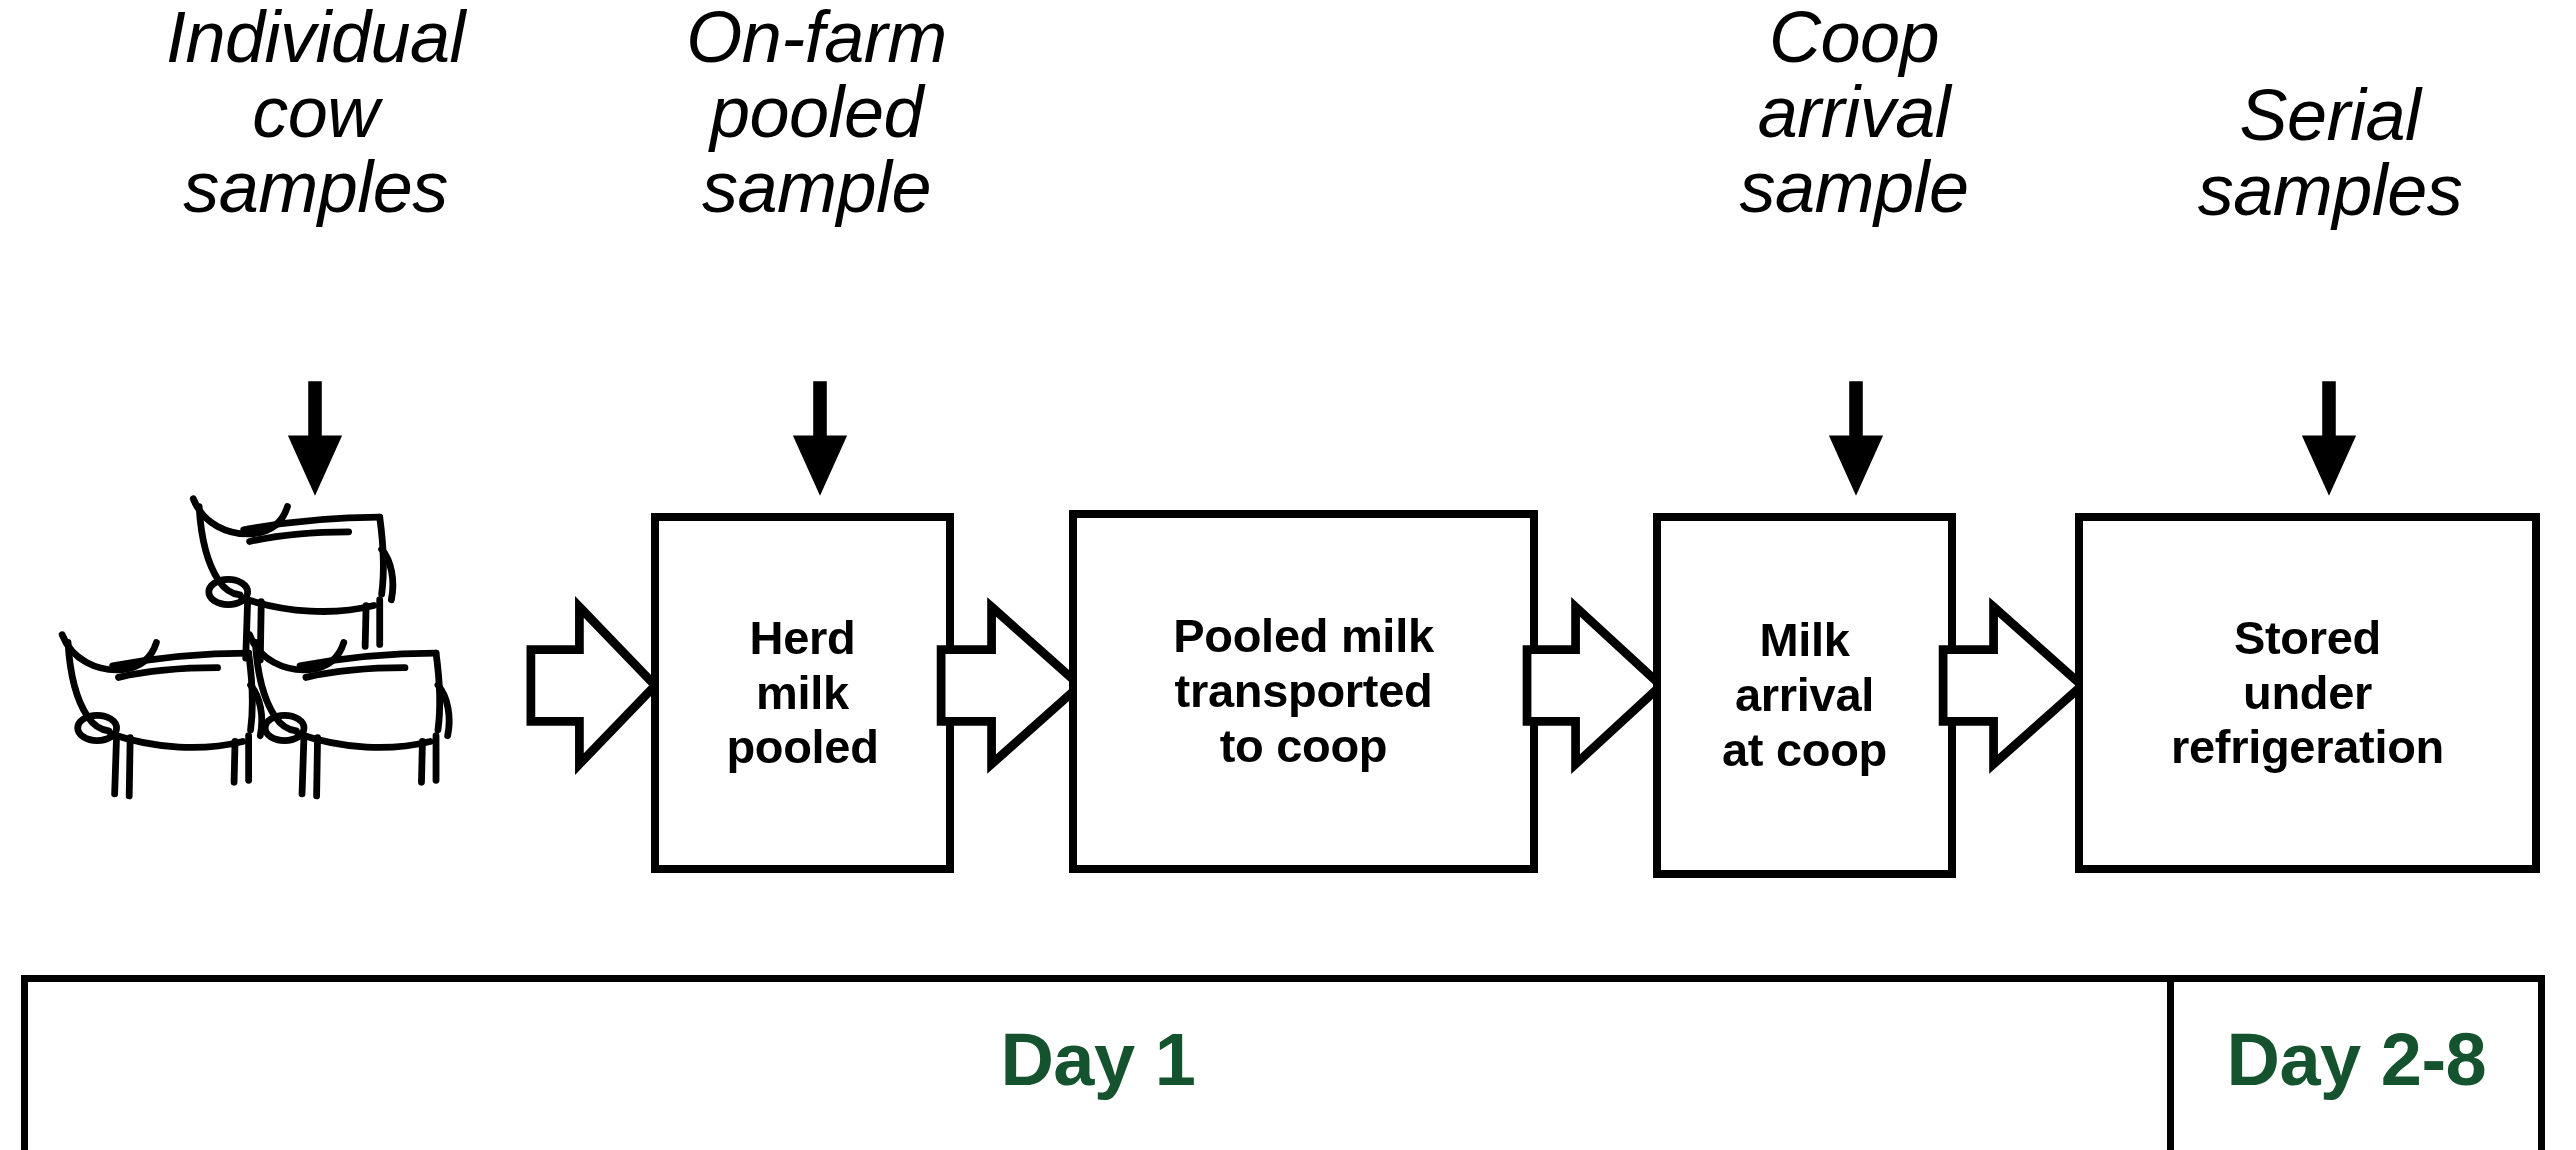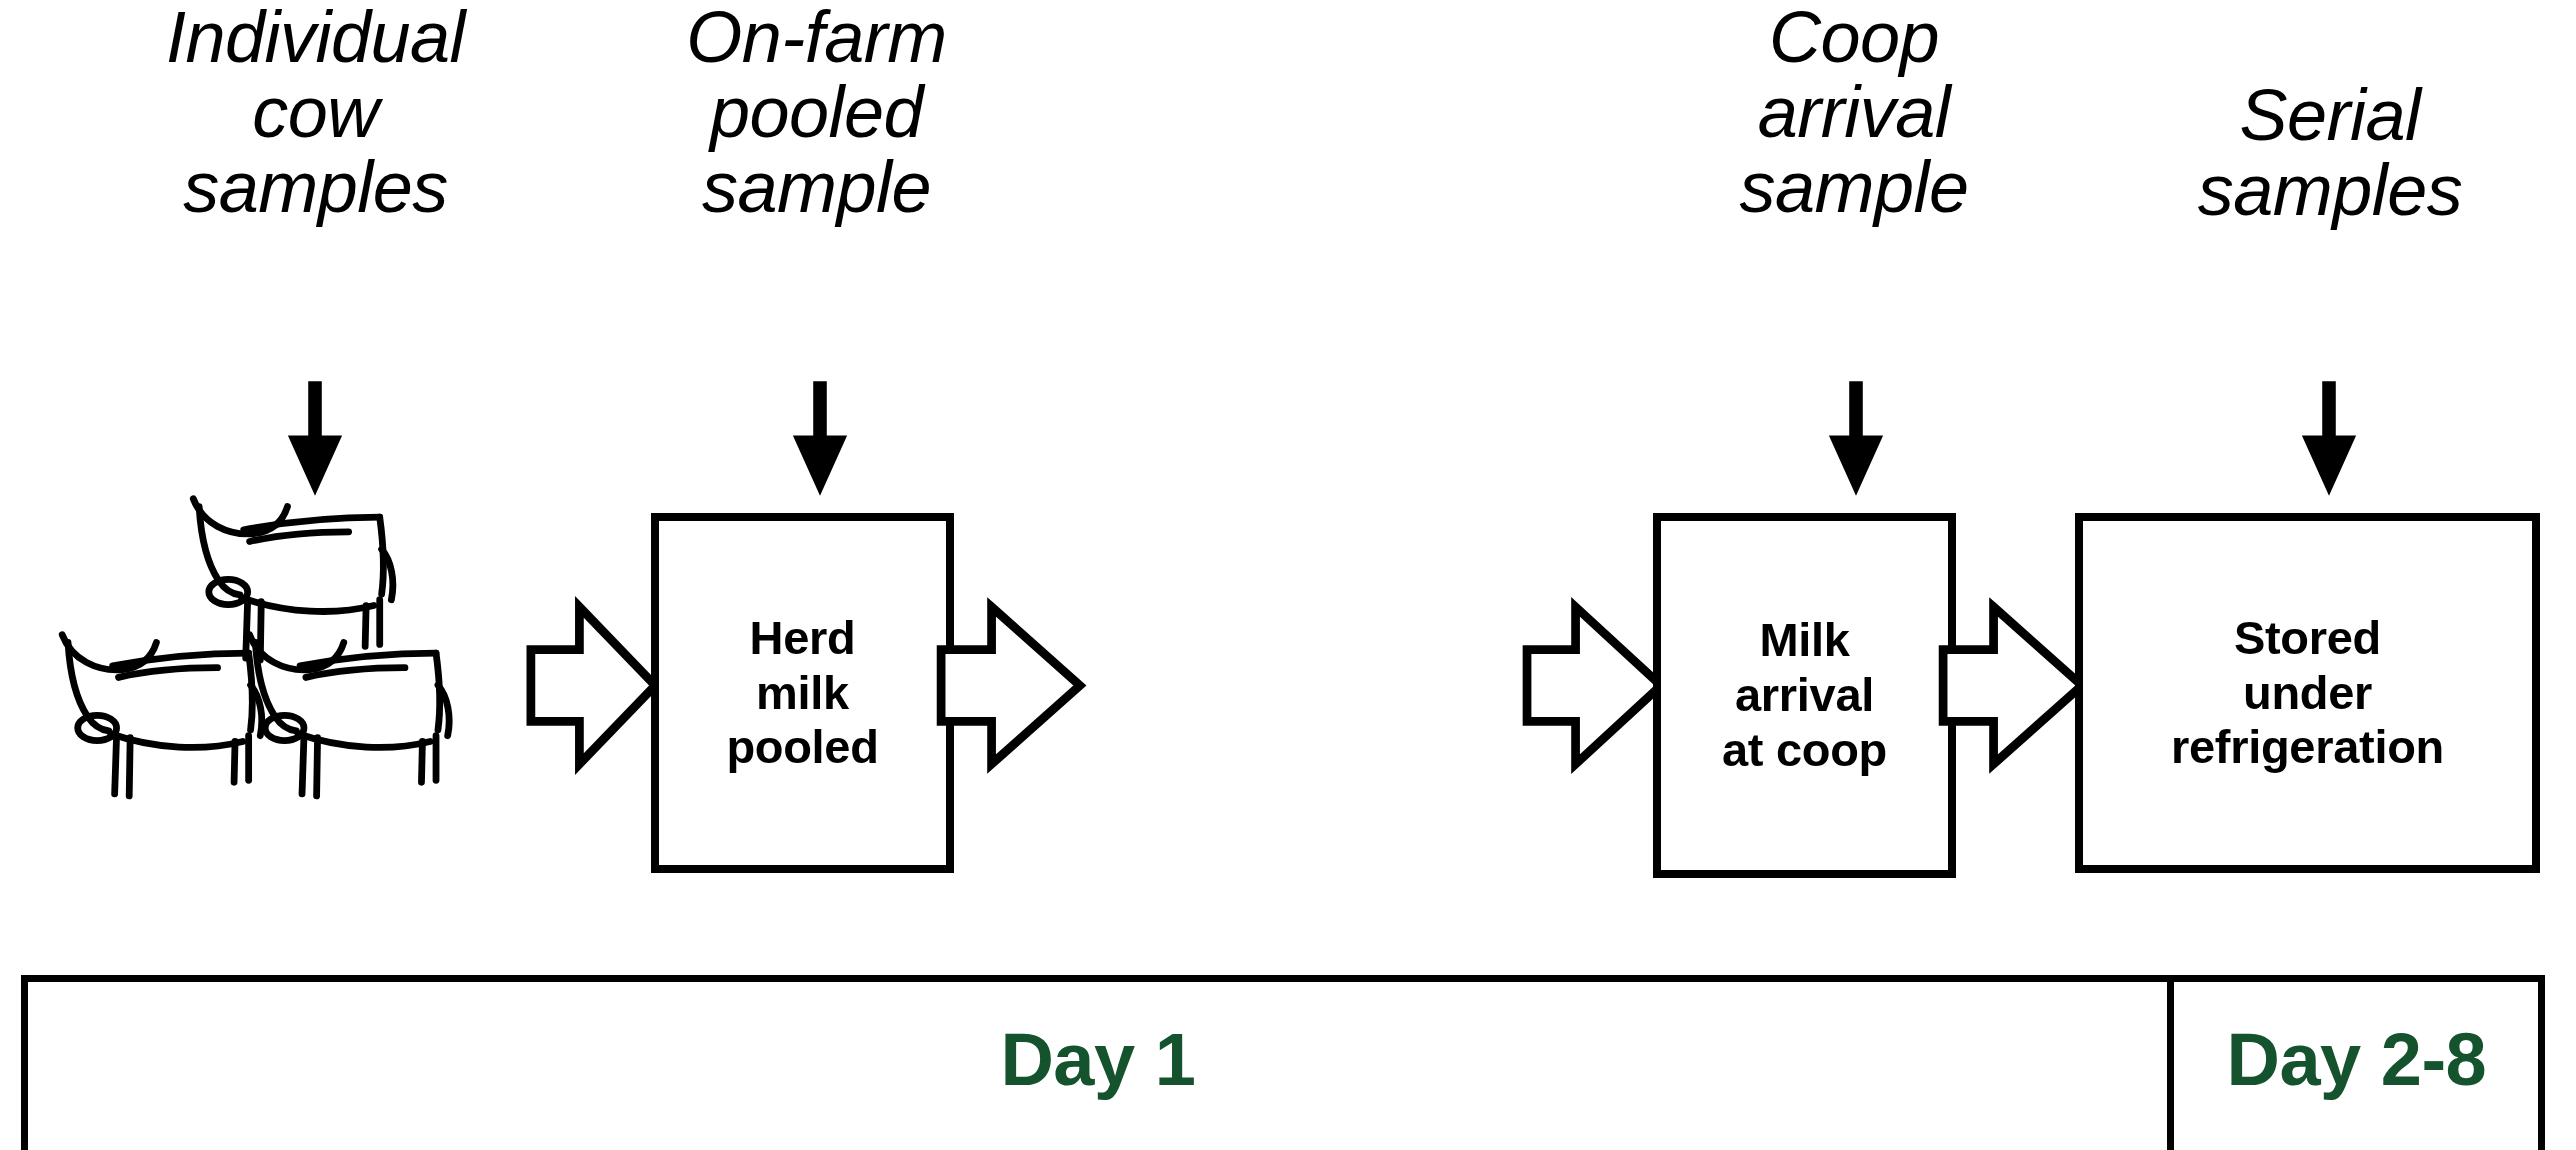--- a/index.html
+++ b/index.html
@@ -215,20 +215,25 @@
 milk
 pooled</div>
   </div>
 
   <div class="block-arrow" style="left:935px; top:603px;">
     <svg width="151" height="165" viewBox="0 0 155 170">
       <polygon points="58,4 149,85 58,166 58,122 6,122 6,48 58,48" fill="#ffffff" stroke="#000000" stroke-width="9" stroke-linejoin="miter"></polygon>
     </svg>
   </div>
 
+  <div class="proc-box" style="left:1069px; top:510px; width:469px; height:363px;">
+    <div class="proc-box-label">Pooled milk
+transported
+to coop</div>
+  </div>
 
   <div class="block-arrow" style="left:1521px; top:603px;">
     <svg width="146" height="165" viewBox="0 0 150 170">
       <polygon points="56,4 144,85 56,166 56,122 6,122 6,48 56,48" fill="#ffffff" stroke="#000000" stroke-width="9" stroke-linejoin="miter"></polygon>
     </svg>
   </div>
 
   <div class="proc-box" style="left:1653px; top:513px; width:303px; height:365px;">
     <div class="proc-box-label">Milk
 arrival

